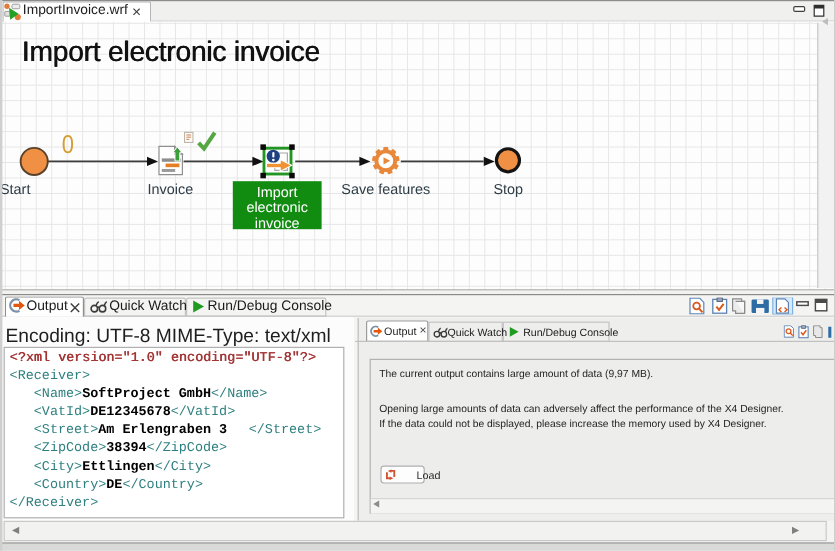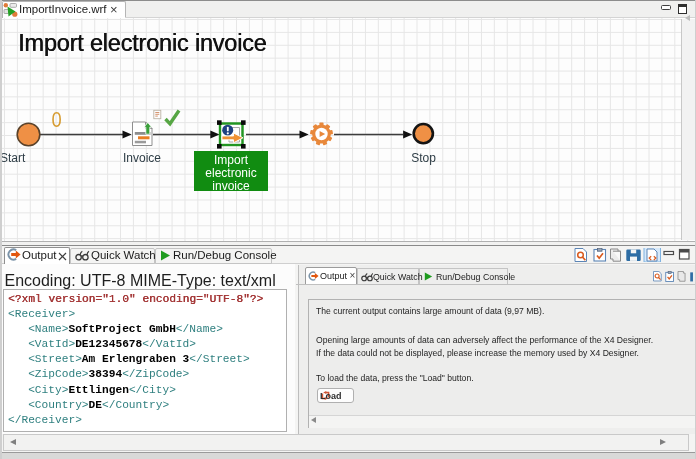--- a/index.html
+++ b/index.html
@@ -112,20 +112,21 @@
       </g>
       <circle cx="321.5" cy="134" r="6.2" fill="#ffffff"></circle>
       <path d="M319.6 131 L325.2 134 L319.6 137 Z" fill="#e8883b"></path>
     </g>
 
     <text x="56.6" y="127.2" font-size="21.5" fill="#d79d33" text-anchor="middle" font-family="Liberation Sans" textLength="10.2" lengthAdjust="spacingAndGlyphs">0</text>
   </svg>
 
   <div class="abs" style="left:0;top:151px;width:57px;text-align:left;font-size:12px;color:#2e3d46;">Start</div>
   <div class="abs" style="left:112px;top:151px;width:60px;text-align:center;font-size:12px;color:#2e3d46;">Invoice</div>
+  <div class="abs" style="left:271px;top:151px;width:101px;text-align:center;font-size:12px;color:#2e3d46;white-space:nowrap;">Save features</div>
   <div class="abs" style="left:395px;top:151px;width:57px;text-align:center;font-size:12px;color:#2e3d46;">Stop</div>
 
   <div class="abs" style="left:194px;top:151px;width:74px;height:40px;background:#118c11;color:#fff;font-size:12px;line-height:13px;text-align:center;padding-top:3px;box-sizing:border-box;">Import<br>electronic<br>invoice</div>
 
   <div class="abs" style="left:0;top:245px;width:696px;height:208px;background:#f4f4f3;border-top:1px solid #8a8a8a;border-left:1px solid #a8a8a8;border-right:1px solid #a8a8a8;box-sizing:border-box;"></div>
   <div class="abs" style="left:0;top:452px;width:696px;height:7px;background:#d9d9d8;border-top:1px solid #9a9a9a;"></div>
 
   <div class="abs" style="left:1px;top:264px;width:294px;height:170px;background:#fcfcfc;"></div>
 
   <div class="abs" style="left:1px;top:263px;width:694px;height:1px;background:#cfcfcf;"></div>
@@ -180,21 +181,21 @@
     <rect x="105.5" y="1.5" width="9.5" height="3" fill="#4a4a4a"></rect>
   </svg>
 
   <div class="abs" style="left:4.5px;top:272px;font-size:16px;color:#1e1e1e;">Encoding: UTF-8 MIME-Type: text/xml</div>
 
   <div class="abs" style="left:3px;top:289px;width:284px;height:143px;background:#fff;border:1px solid #b0b0b0;box-sizing:border-box;"></div>
   <div class="abs" style="left:8px;top:292px;font-family:'Liberation Mono',monospace;font-size:11.2px;line-height:15.1px;white-space:pre;"><span style="color:#a33535;text-shadow:0.4px 0 0 #a33535;">&lt;?xml version="1.0" encoding="UTF-8"?&gt;</span>
 <span style="color:#2e7f7f;text-align:right;">&lt;Receiver&gt;</span>
 <span style="color:#2e7f7f;">   &lt;Name&gt;</span><b style="color:#000">SoftProject GmbH</b><span style="color:#2e7f7f;">&lt;/Name&gt;</span>
 <span style="color:#2e7f7f;">   &lt;VatId&gt;</span><b style="color:#000">DE12345678</b><span style="color:#2e7f7f;">&lt;/VatId&gt;</span>
-<span style="color:#2e7f7f;">   &lt;Street&gt;</span><b style="color:#000">Am Erlengraben 3</b><span style="color:#2e7f7f;">&lt;/Street&gt;</span>
+<span style="color:#2e7f7f;">   &lt;Street&gt;</span><b style="color:#000">Am Erlengraben 3</b><span style="color:#2e7f7f;margin-left:18px;">&lt;/Street&gt;</span>
 <span style="color:#2e7f7f;">   &lt;ZipCode&gt;</span><b style="color:#000">38394</b><span style="color:#2e7f7f;">&lt;/ZipCode&gt;</span>
 <span style="color:#2e7f7f;">   &lt;City&gt;</span><b style="color:#000">Ettlingen</b><span style="color:#2e7f7f;">&lt;/City&gt;</span>
 <span style="color:#2e7f7f;">   &lt;Country&gt;</span><b style="color:#000">DE</b><span style="color:#2e7f7f;">&lt;/Country&gt;</span>
 <span style="color:#2e7f7f;">&lt;/Receiver&gt;</span></div>
 
   <div class="abs" style="left:297.5px;top:265px;width:398px;height:169px;background:#eeeeed;border-left:1px solid #bdbdbd;"></div>
 
   <div class="abs" style="left:305px;top:267px;width:52px;height:18px;background:#fff;border:1px solid #9b9b9b;border-radius:2px 2px 0 0;box-sizing:border-box;"></div>
   <div class="abs" style="left:357px;top:268px;width:62px;height:17px;border:1px solid #c4c4c4;box-sizing:border-box;"></div>
   <div class="abs" style="left:419px;top:268px;width:89px;height:17px;border:1px solid #c4c4c4;box-sizing:border-box;"></div>
@@ -225,29 +226,28 @@
     <rect x="16.6" y="0.3" width="3.4" height="2.6" fill="#9aa7b8" stroke="#51617a" stroke-width="0.7"></rect>
     <path d="M16 6.5 l1.8 2.2 3 -4" stroke="#d95a1e" stroke-width="1.4" fill="none"></path>
     <path d="M27.5 0.5 h6 v1.8 h1.8 v9 h-6 v-1.8 h-1.8 Z" fill="#e8e8e8" stroke="#8a8a8a" stroke-width="0.9"></path>
     <path d="M41 1.5 h3 v10 h-3 Z" fill="#2e6da4"></path>
   </svg>
 
   <div class="abs" style="left:308px;top:299px;width:388px;height:129px;background:#ededec;border:1px solid #b2b2b2;box-sizing:border-box;"></div>
   <div class="abs" style="left:316px;top:306px;font-size:8.6px;color:#1e1e1e;">The current output contains large amount of data (9,97 MB).</div>
   <div class="abs" style="left:316px;top:335px;font-size:8.6px;color:#1e1e1e;">Opening large amounts of data can adversely affect the performance of the X4 Designer.</div>
   <div class="abs" style="left:316px;top:348px;font-size:8.6px;color:#1e1e1e;">If the data could not be displayed, please increase the memory used by X4 Designer.</div>
-  <div class="abs" style="left:316px;top:373px;font-size:8.6px;color:#1e1e1e;">To load the data, press the "Load" button.</div>
 
   <div class="abs" style="left:316.5px;top:387.5px;width:37px;height:15px;background:#fdfdfd;border:1px solid #b0b0b0;border-radius:3px;box-sizing:border-box;"></div>
   <svg class="abs" style="left:321px;top:390.5px" width="9" height="9" viewBox="0 0 10 10">
     <path d="M1.6 2.8 V8.4 H4.6 M8.4 7.2 V1.6 H5.4" fill="none" stroke="#cf5433" stroke-width="1.7"></path>
     <path d="M4.2 6.7 L7.6 8.4 L4.2 10 Z" fill="#cf5433"></path>
     <path d="M5.8 0 L2.4 1.6 L5.8 3.3 Z" fill="#cf5433"></path>
   </svg>
-  <div class="abs" style="left:320px;top:390.5px;font-size:9px;font-weight:bold;color:#2e2e2e;">Load</div>
+  <div class="abs" style="left:347px;top:390.5px;font-size:9px;font-weight:normal;color:#2e2e2e;">Load</div>
 
   <div class="abs" style="left:309px;top:415px;width:386px;height:12px;background:#f4f4f3;border-top:1px solid #d5d5d5;"></div>
   <div class="abs" style="left:311px;top:417px;width:0;height:0;border-top:3.5px solid transparent;border-bottom:3.5px solid transparent;border-right:5px solid #8a8a8a;"></div>
 
   <div class="abs" style="left:3px;top:434px;width:686px;height:17px;background:#f2f2f1;border:1px solid #c9c9c9;box-sizing:border-box;"></div>
   <div class="abs" style="left:10px;top:438.5px;width:0;height:0;border-top:3.8px solid transparent;border-bottom:3.8px solid transparent;border-right:6.5px solid #7f7f7f;"></div>
   <div class="abs" style="left:660px;top:438.5px;width:0;height:0;border-top:3.8px solid transparent;border-bottom:3.8px solid transparent;border-left:6.5px solid #7f7f7f;"></div>
 
   <div class="abs" style="left:0;top:0;width:1.5px;height:459px;background:#cfcfcf;"></div>
   <div class="abs" style="left:694.5px;top:0;width:1.5px;height:459px;background:#cfcfcf;"></div>

